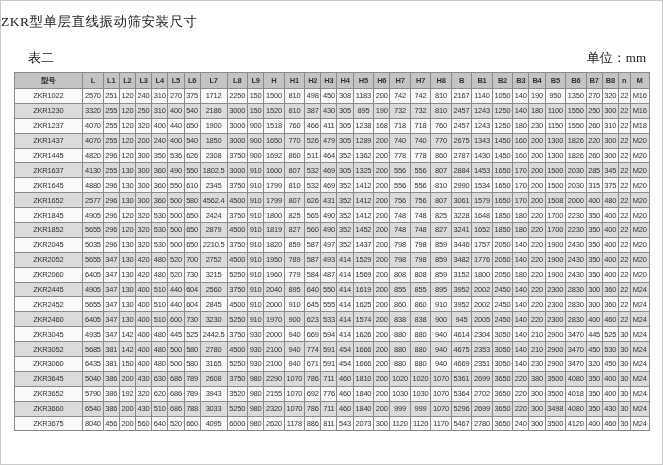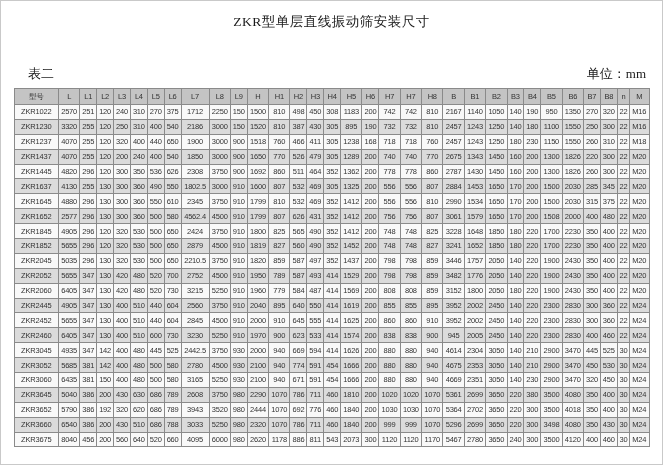--- a/index.html
+++ b/index.html
@@ -12,32 +12,31 @@
   html,body{margin:0;padding:0;}
   body{
     width:663px;height:465px;
     background:#ffffff;
     border:1px solid #c9c9c9;
     box-sizing:border-box;
     font-family:"Liberation Sans",sans-serif;
     overflow:hidden;
   }
   .title{
-    text-align:center;
     padding-top:12px;
     font-family:"Liberation Serif","DejaVu Serif",serif;
     font-size:13.5px;
     color:#1a1a1a;
     letter-spacing:0.5px;
   }
   .meta{
     display:flex;
     justify-content:space-between;
     align-items:flex-end;
-    margin:34px 16px 5px 27px;
+    margin:18px 16px 5px 27px;
     font-family:"Liberation Serif","DejaVu Serif",serif;
     font-size:13px;
     color:#1a1a1a;
   }
   table{
     border-collapse:collapse;
     margin:0 auto;
     width:636px;
     table-layout:auto;
   }
@@ -46,32 +45,32 @@
     text-align:center;
     vertical-align:middle;
     font-size:7.5px;
     color:var(--text);
     padding:0 1px;
     white-space:nowrap;
     letter-spacing:-0.2px;
   }
   th{
     background:var(--header-bg);
-    font-weight:normal;
+    font-weight:bold;
     height:15px;
   }
   td{
     height:13.9px;
     background:var(--row-bg);
   }
   tbody tr:nth-child(even) td{
     background:var(--stripe-bg);
   }
   td.model{
-    padding:0 4px;
+    padding:0 16px;
   }
 </style>
 </head>
 <body>
 
 <div class="page">
   <div class="title">ZKR型单层直线振动筛安装尺寸</div>
   <div class="meta">
     <span>表二</span>
     <span>单位：mm</span>
@@ -799,21 +798,21 @@
           <td>5790</td>
           <td>386</td>
           <td>192</td>
           <td>320</td>
           <td>620</td>
           <td>686</td>
           <td>789</td>
           <td>3943</td>
           <td>3520</td>
           <td>980</td>
-          <td>2444</td>
+          <td>2155</td>
           <td>1070</td>
           <td>692</td>
           <td>776</td>
           <td>460</td>
           <td>1840</td>
           <td>200</td>
           <td>1030</td>
           <td>1030</td>
           <td>1070</td>
           <td>5364</td>

